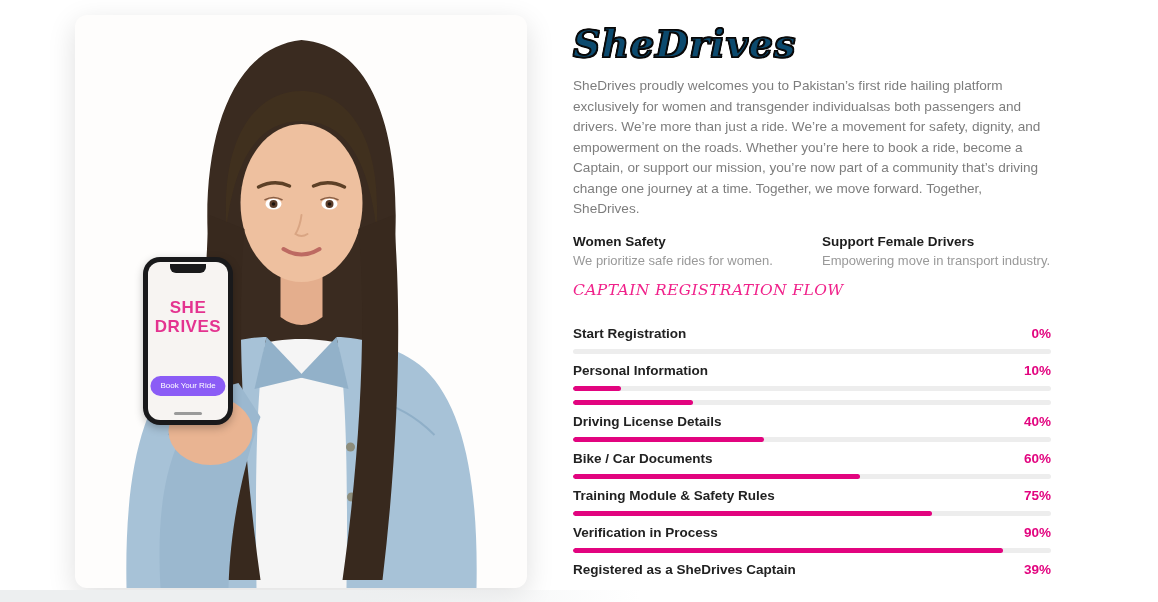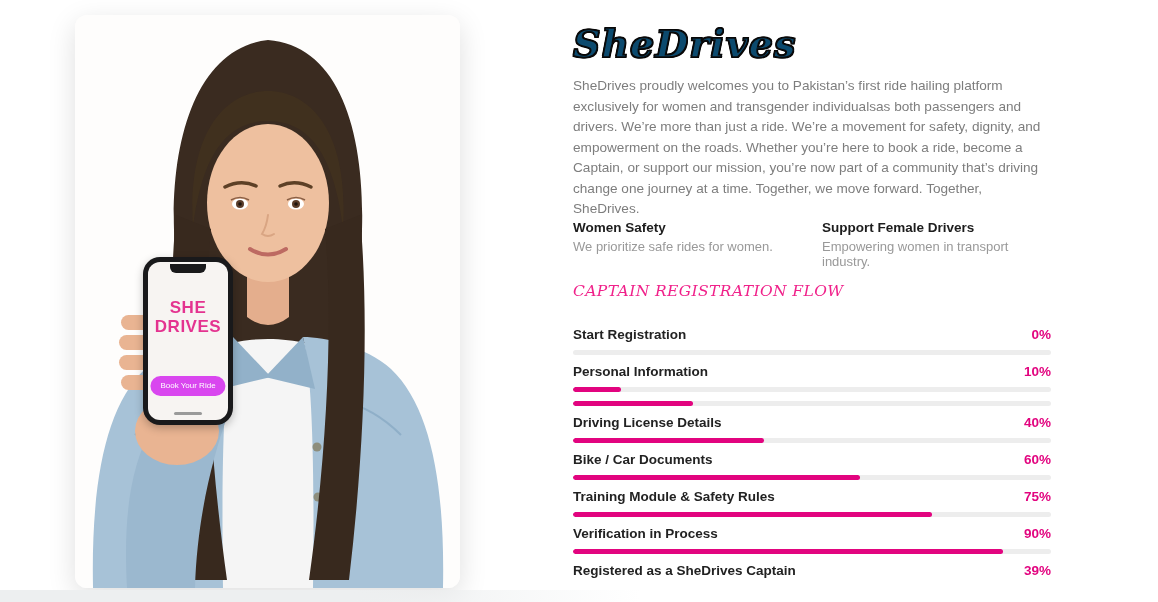--- a/index.html
+++ b/index.html
@@ -5,21 +5,21 @@
   html,body{margin:0;padding:0;}
   body{
     width:1158px;height:602px;position:relative;overflow:hidden;
     background:#ffffff;
     font-family:"Liberation Sans", sans-serif;
     -webkit-font-smoothing:antialiased;
   }
 
   
   .photo-card{
-    position:absolute;left:75px;top:15px;width:385px;height:573px;
+    position:absolute;left:75px;top:15px;width:452px;height:573px;
     background:#fefdfc;border-radius:12px;
     box-shadow:0 8px 28px rgba(0,0,0,.13);
     overflow:hidden;
   }
   .photo-card svg{display:block;width:100%;height:100%;}
 
   
   .phone{
     position:absolute;left:68px;top:242px;width:90px;height:168px;
     background:#19191b;border-radius:17px;padding:5px;box-sizing:border-box;
@@ -33,21 +33,21 @@
     position:absolute;top:2px;left:50%;transform:translateX(-50%);
     width:36px;height:9px;background:#19191b;border-radius:0 0 6px 6px;
   }
   .phone-brand{
     margin-top:36px;text-align:center;
     color:#e43390;font-weight:bold;font-size:17px;line-height:19px;
     letter-spacing:.5px;
   }
   .phone-cta{
     position:absolute;bottom:24px;left:50%;transform:translateX(-50%);
-    background:#d946ef;color:#fff;font-size:8px;line-height:8px;
+    background:#8b5cf6;color:#fff;font-size:8px;line-height:8px;
     padding:6px 10px;border-radius:11px;white-space:nowrap;
   }
   .home-bar{
     position:absolute;bottom:5px;left:50%;transform:translateX(-50%);
     width:28px;height:3px;border-radius:2px;background:#9a9a9a;
   }
 
   
   .content{position:absolute;left:573px;top:24px;width:478px;}
 
@@ -61,21 +61,21 @@
     font-size:38px;color:#0c4a6e;letter-spacing:1px;
     -webkit-text-stroke:1.5px #0a0a0a;
     text-shadow:-1px -1px 0 #000,1px -1px 0 #000,-1px 1px 0 #000,1px 1px 0 #000;
   }
 
   .intro{
     margin-top:12px;font-size:13.6px;line-height:20.5px;color:#7d7d7d;
   }
 
   .features{
-    display:grid;grid-template-columns:249px 1fr;
+    margin-top:14px;display:grid;grid-template-columns:249px 1fr;
   }
   .feature-title{font-size:13.5px;font-weight:bold;color:#1d1d1d;}
   .feature-sub{margin-top:4px;font-size:13px;color:#999999;}
 
   .flow-heading{
     margin-top:13px;
     font-family:"DejaVu Serif", serif;font-style:italic;font-weight:normal;
     font-size:15.5px;color:#f0218a;letter-spacing:.4px;
   }
 
@@ -182,21 +182,21 @@
 
   <div class="intro">SheDrives proudly welcomes you to Pakistan’s first ride hailing platform exclusively for women and transgender individualsas both passengers and drivers. We’re more than just a ride. We’re a movement for safety, dignity, and empowerment on the roads. Whether you’re here to book a ride, become a Captain, or support our mission, you’re now part of a community that’s driving change one journey at a time. Together, we move forward. Together, SheDrives.</div>
 
   <div class="features">
     <div>
       <div class="feature-title">Women Safety</div>
       <div class="feature-sub">We prioritize safe rides for women.</div>
     </div>
     <div>
       <div class="feature-title">Support Female Drivers</div>
-      <div class="feature-sub">Empowering women in transport industry.</div>
+      <div class="feature-sub">Empowering move in transport industry.</div>
     </div>
   </div>
 
   <div class="flow-heading">CAPTAIN REGISTRATION FLOW</div>
 
   <div class="flow-list">
 
     <div class="flow-item">
       <div class="flow-top">
         <span class="flow-label">Start Registration</span>

